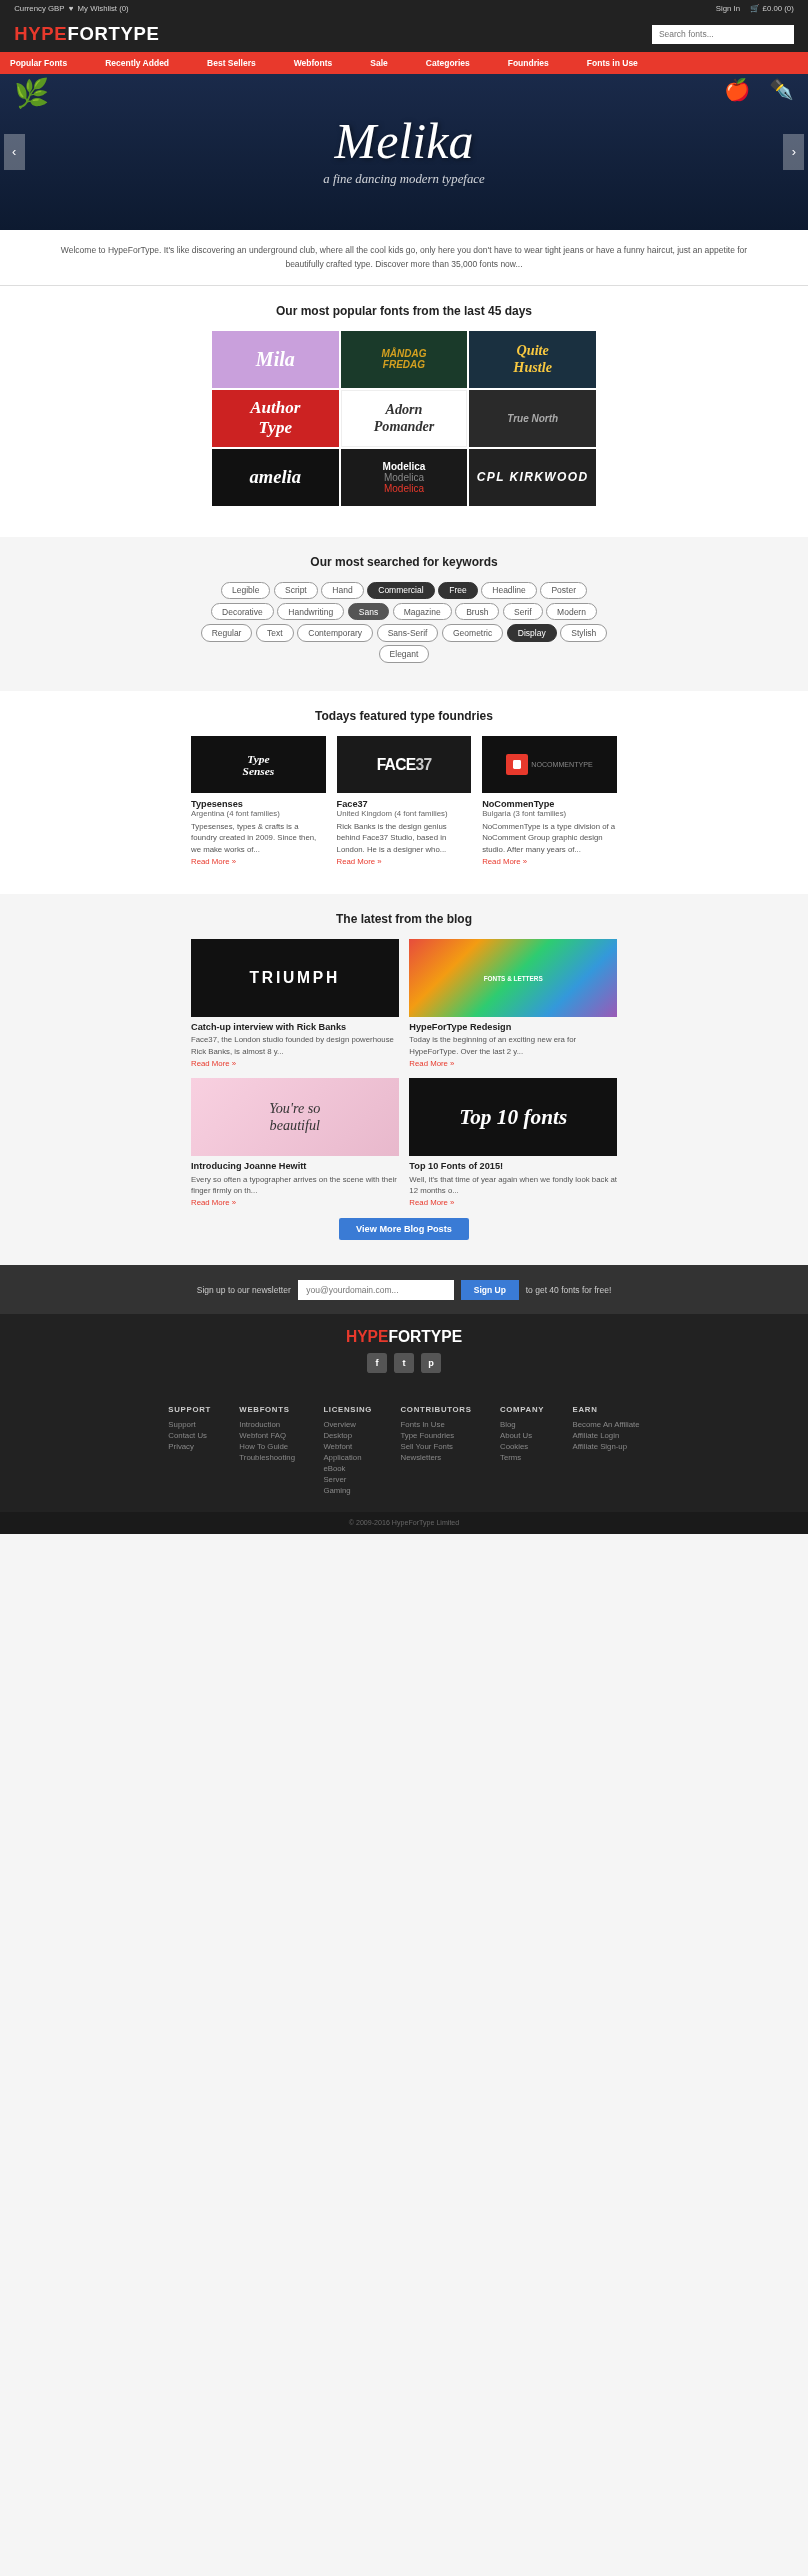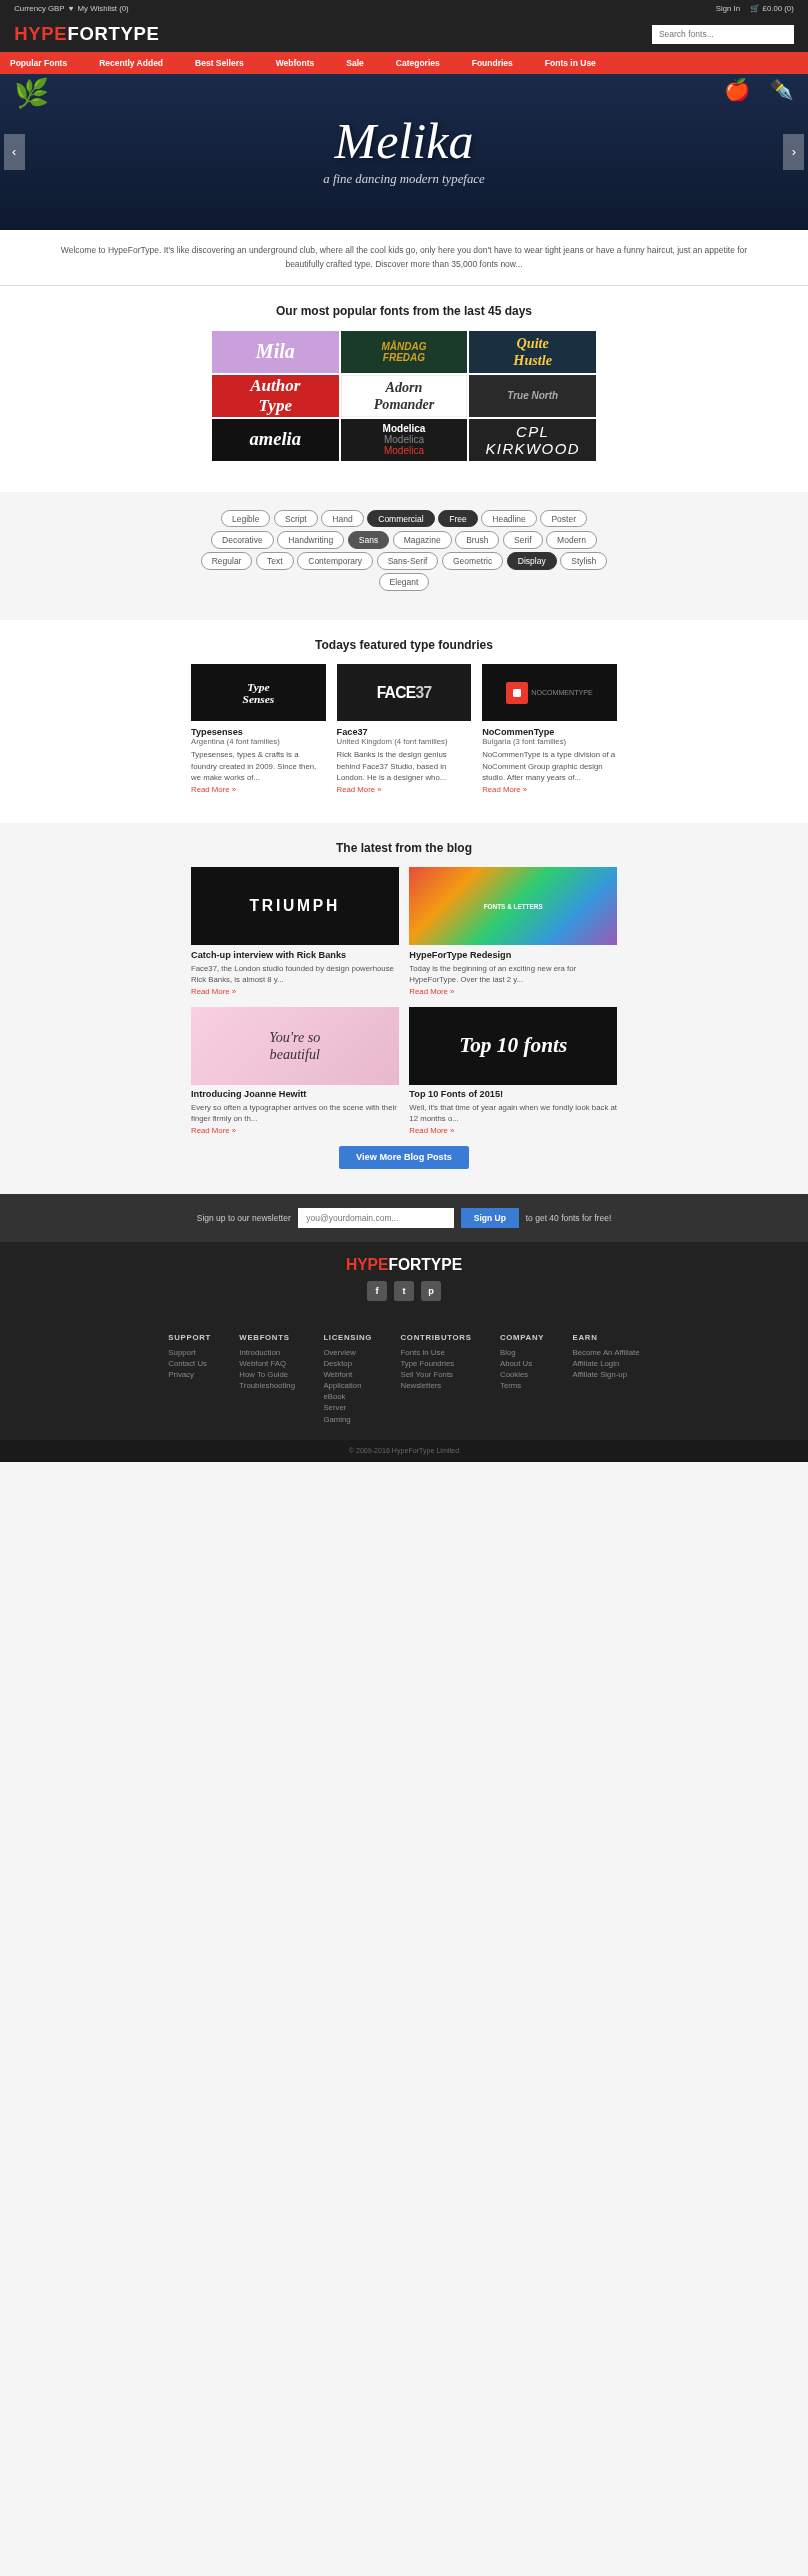--- a/index.html
+++ b/index.html
@@ -34,21 +34,21 @@
       border: none;
       padding: 4.3px 7.1px;
       width: 142px;
       font-size: 8.5px;
     }
 
     
     .nav {
       background: #e8392c;
       display: flex;
-      gap: 12px;
+      gap: 18px;
     }
     .nav a {
       color: #fff;
       text-decoration: none;
       padding: 5.7px 10px;
       font-size: 8.5px;
       font-weight: bold;
       display: block;
     }
 
@@ -124,21 +124,21 @@
 
     
     .fonts-grid {
       display: grid;
       grid-template-columns: repeat(3, 1fr);
       gap: 2.1px;
       max-width: 384px;
       margin: 0 auto 12.8px;
     }
     .font-tile {
-      height: 42px;
+      height: 57px;
       display: flex;
       align-items: center;
       justify-content: center;
       overflow: hidden;
       position: relative;
     }
     .font-tile.purple { background: #c9a0dc; }
     .font-tile.dark-green { background: #1a3a2a; }
     .font-tile.dark-teal { background: #1a3040; }
     .font-tile.red { background: #cc2222; }
@@ -416,27 +416,28 @@
 
     <div class="font-tile black2">
       <div style="text-align:center;">
         <div style="color:#fff;font-size:10px;font-family:Arial,sans-serif;font-weight:bold;">Modelica</div>
         <div style="color:#888;font-size:10px;font-family:Arial,sans-serif;">Modelica</div>
         <div style="color:#e8392c;font-size:10px;font-family:Arial,sans-serif;">Modelica</div>
       </div>
     </div>
 
     <div class="font-tile dark-charcoal">
-      <div class="font-tile-text" style="color:#fff;font-size:15px;font-family:Arial,sans-serif;font-weight:400;letter-spacing:1.4px;text-align:center;">CPL KIRKWOOD</div>
+      <div class="font-tile-text" style="color:#fff;font-size:12px;font-family:Arial,sans-serif;font-weight:700;letter-spacing:1.4px;text-align:center;">CPL KIRKWOOD</div>
     </div>
 
   </div>
 </div>
 
 <div class="section">
+  <h2 class="section-title">Our most searched for keywords</h2>
   <div class="keywords">
     <span class="keyword-tag">Legible</span>
     <span class="keyword-tag">Script</span>
     <span class="keyword-tag">Hand</span>
     <span class="keyword-tag dark">Commercial</span>
     <span class="keyword-tag dark">Free</span>
     <span class="keyword-tag">Headline</span>
     <span class="keyword-tag">Poster</span>
     <span class="keyword-tag">Decorative</span>
     <span class="keyword-tag">Handwriting</span>

